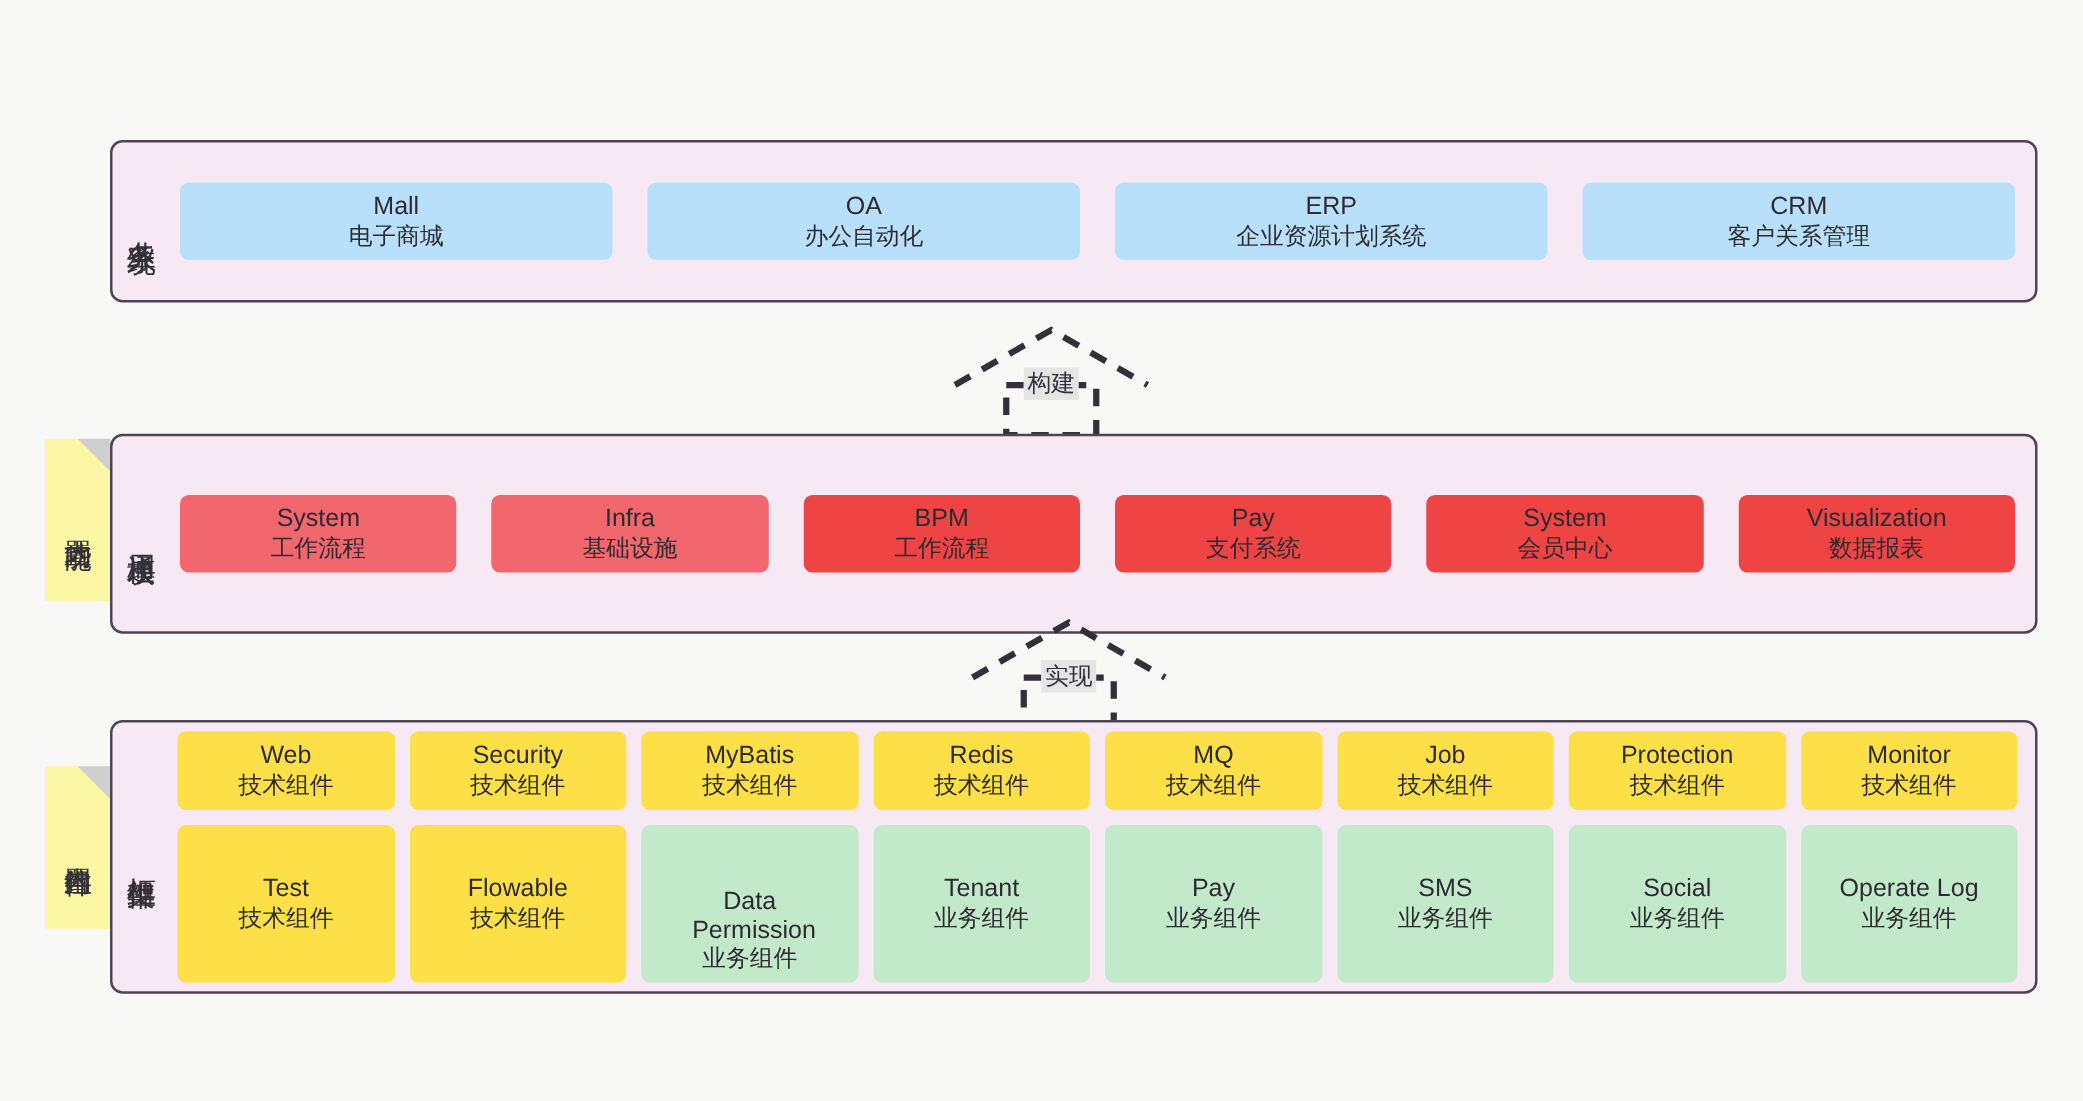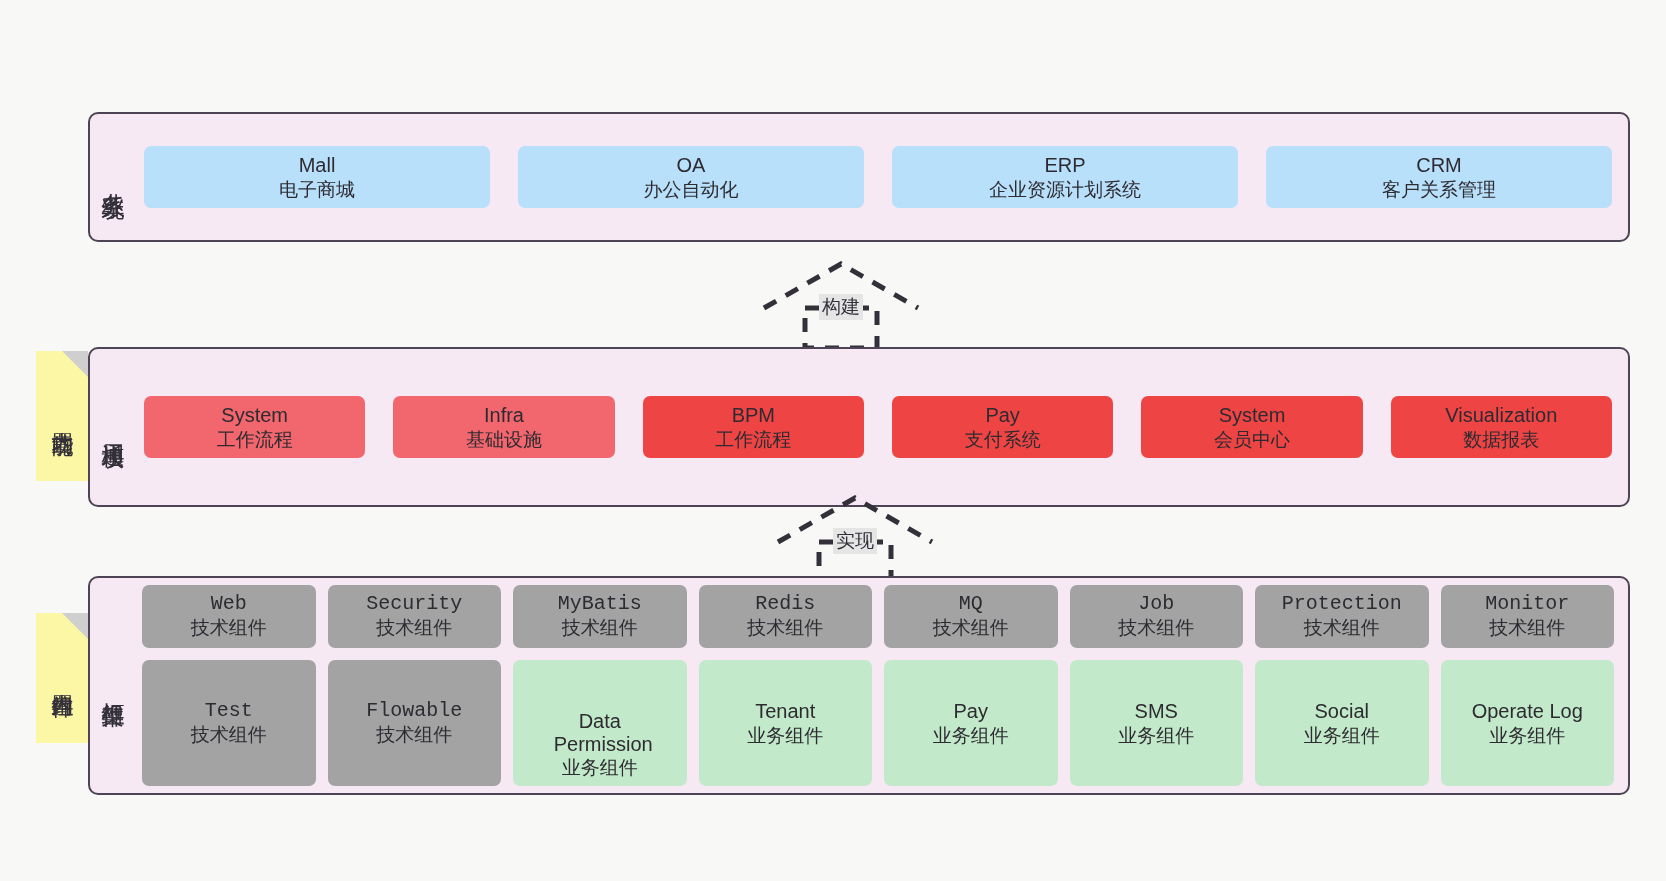--- a/index.html
+++ b/index.html
@@ -67,21 +67,21 @@
     color: #2d2b31;
     padding: 6px 4px;
     line-height: 1.30;
   }
   .node .t-en { font-size: 20px; }
   .node .t-cn { font-size: 19px; }
 
   .n-blue      { background: #b9e0fb; }
   .n-red       { background: #f2666d; }
   .n-pink      { background: #ef4444; }
-  .n-green     { background: #a3a3a3; font-family: Liberation Mono, monospace; }
+  .n-green     { background: #fde047; }
   .n-greenlite { background: #c2e9c9; }
 
   
   .note {
     position: absolute;
     background: #fbf7a4;
     color: #33303a;
     font-size: 22px;
     line-height: 1.22;
     letter-spacing: 1px;

